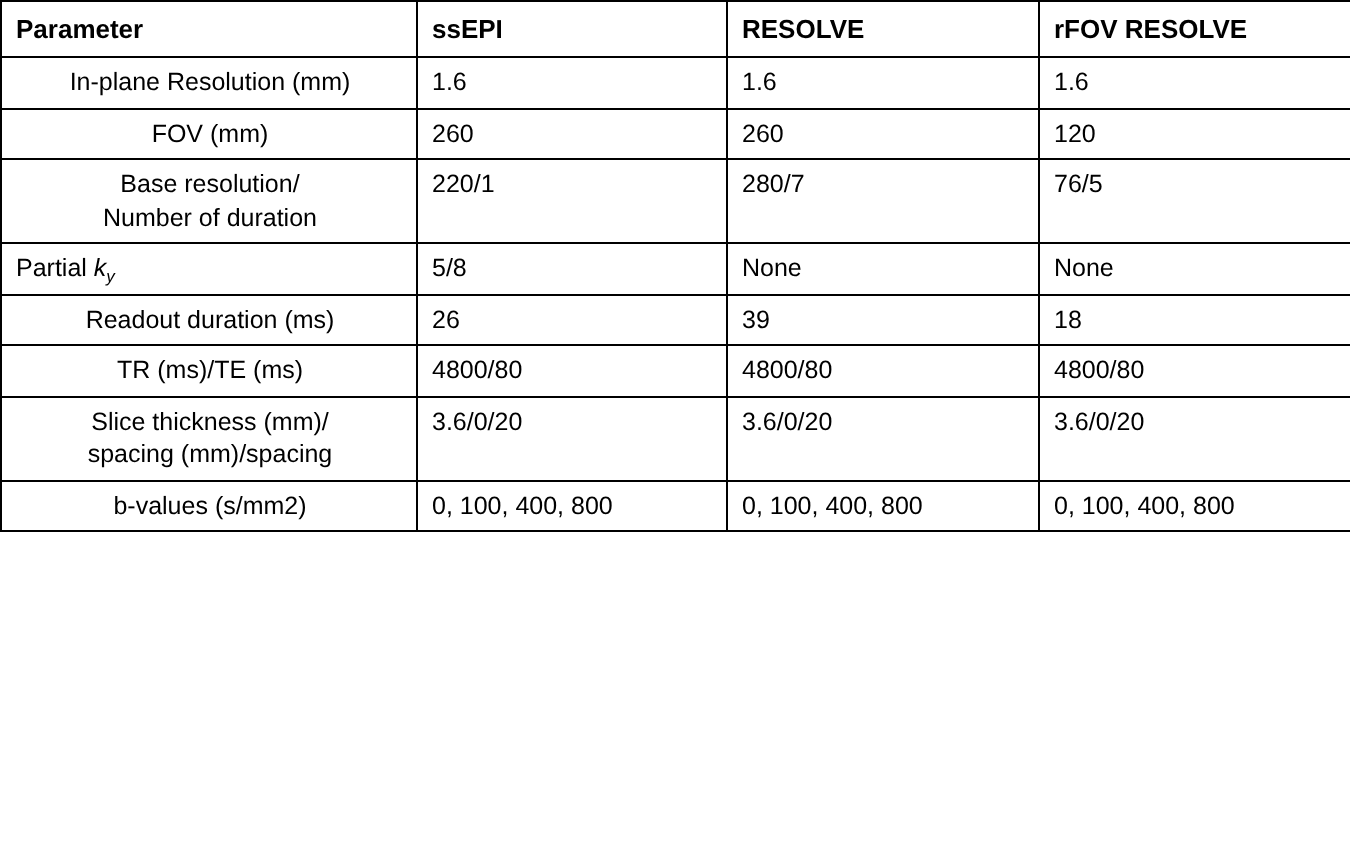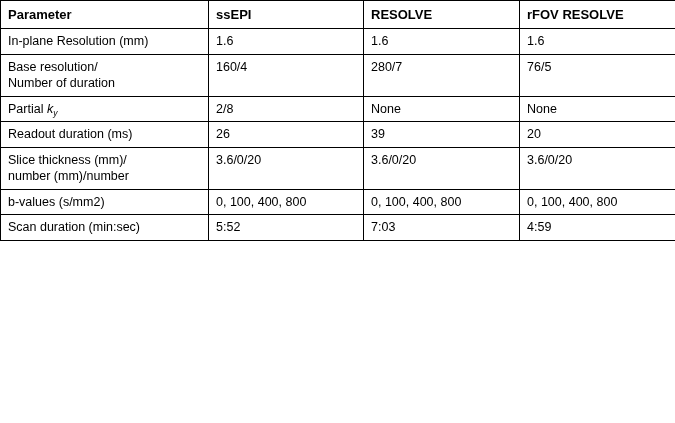--- a/index.html
+++ b/index.html
@@ -44,20 +44,21 @@
   }
   table.param-table thead th {
     font-weight: bold;
     font-size: 13px;
     padding-top: 5px;
     padding-bottom: 5px;
   }
   .cell-line {
     display: block;
     white-space: pre-wrap;
+    text-align: center;
   }
   .ital {
     font-style: italic;
   }
   sub {
     font-size: 8.5px;
     font-style: italic;
     vertical-align: baseline;
     position: relative;
     top: 3px;
@@ -86,61 +87,69 @@
         <tr>
           <td>
             <span class="cell-line">In-plane Resolution (mm)</span>
           </td>
           <td>1.6</td>
           <td>1.6</td>
           <td>1.6</td>
         </tr>
         <tr>
           <td>
+            <span class="cell-line">FOV (mm)</span>
+          </td>
+          <td>260</td>
+          <td>260</td>
+          <td>120</td>
+        </tr>
+        <tr>
+          <td>
             <span class="cell-line">Base resolution/</span>
             <span class="cell-line">Number of duration</span>
           </td>
-          <td>160/4</td>
+          <td>220/1</td>
           <td>280/7</td>
           <td>76/5</td>
         </tr>
         <tr>
           <td><span class="cell-line" style="display: inline;">Partial <span class="ital">k</span></span><sub>y</sub></td>
-          <td>2/8</td>
+          <td>5/8</td>
           <td>None</td>
           <td>None</td>
         </tr>
         <tr>
           <td>
             <span class="cell-line">Readout duration (ms)</span>
           </td>
           <td>26</td>
           <td>39</td>
-          <td>20</td>
+          <td>18</td>
+        </tr>
+        <tr>
+          <td>
+            <span class="cell-line">TR (ms)/TE (ms)</span>
+          </td>
+          <td>4800/80</td>
+          <td>4800/80</td>
+          <td>4800/80</td>
         </tr>
         <tr>
           <td>
             <span class="cell-line">Slice thickness (mm)/</span>
-            <span class="cell-line">number (mm)/number</span>
+            <span class="cell-line">spacing (mm)/spacing</span>
           </td>
           <td>3.6/0/20</td>
           <td>3.6/0/20</td>
           <td>3.6/0/20</td>
         </tr>
         <tr>
           <td>
             <span class="cell-line">b-values (s/mm2)</span>
           </td>
           <td>0, 100, 400, 800</td>
           <td>0, 100, 400, 800</td>
           <td>0, 100, 400, 800</td>
         </tr>
-        <tr>
-          <td>
-            <span class="cell-line">Scan duration (min:sec)</span>
-          </td>
-          <td>5:52</td>
-          <td>7:03</td>
-          <td>4:59</td>
-        </tr>
       </tbody>
   </table>
 </div>
 
 </body></html>

